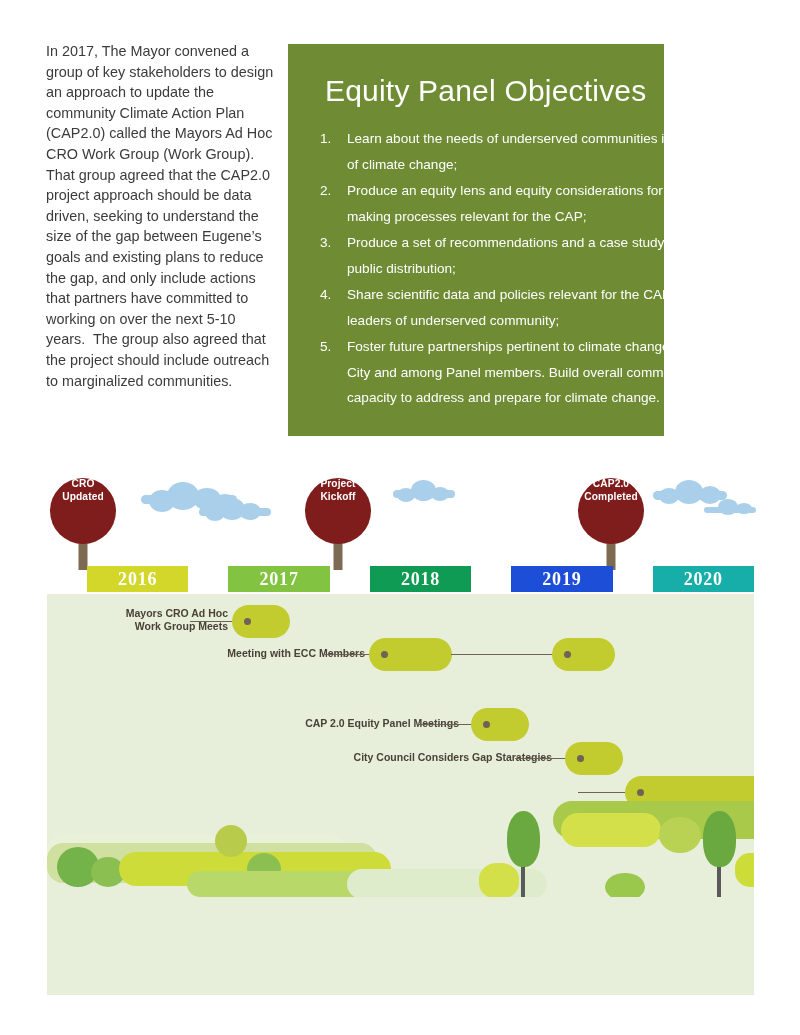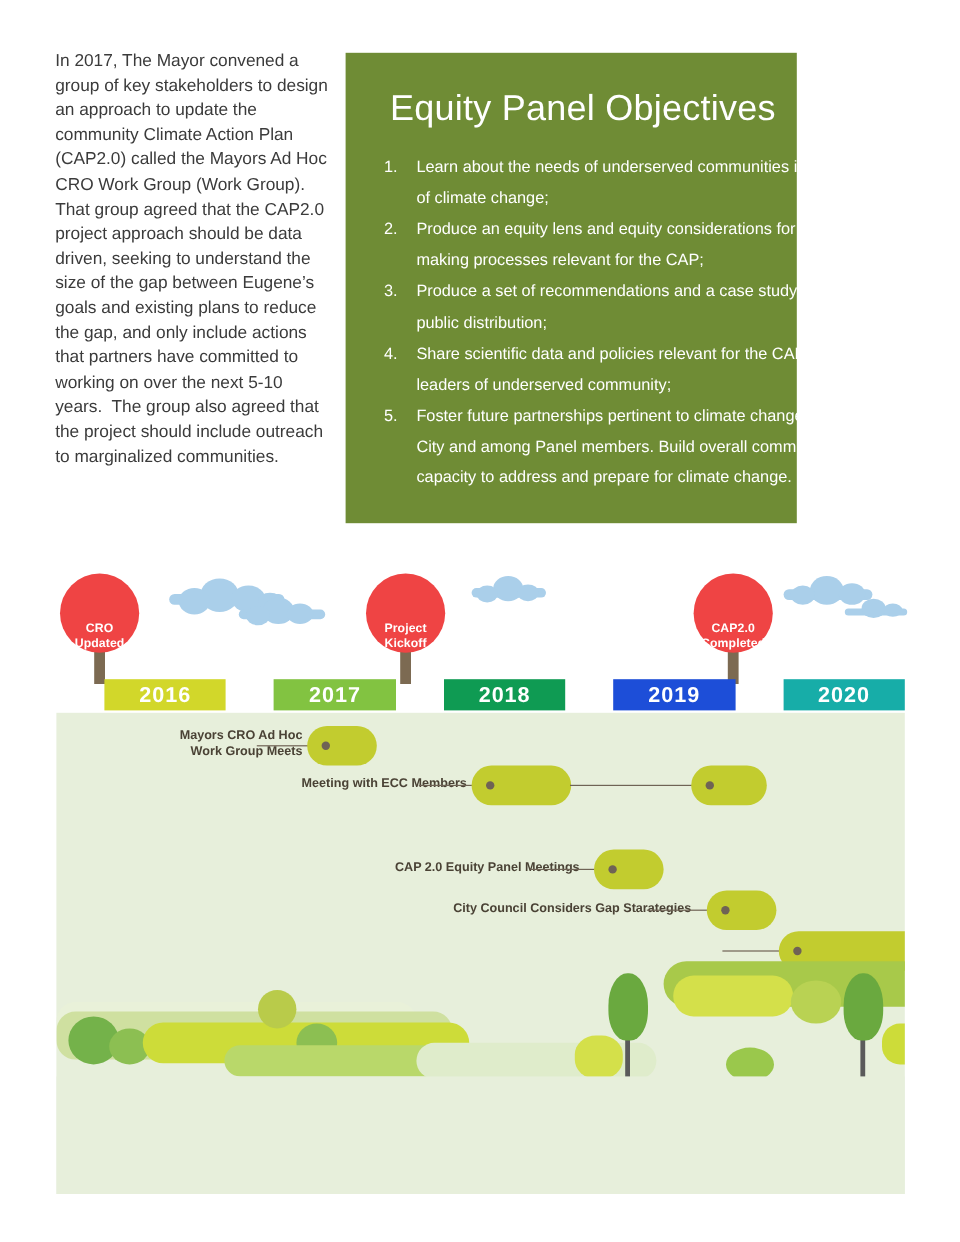--- a/index.html
+++ b/index.html
@@ -52,46 +52,46 @@
   .cloud .base{border-radius:7px;}
 
   
   .tree{position:absolute;}
   .tree .trunk{
     position:absolute;left:50%;transform:translateX(-50%);
     width:9px;background:#7c6a52;
   }
   .tree .crown{
     position:absolute;left:0;top:0;width:66px;height:66px;border-radius:50%;
-    background:#ef4444;
-    display:flex;align-items:flex-end;justify-content:center;text-align:center;
+    background:#7f1d1d;
+    display:flex;align-items:flex-start;justify-content:center;text-align:center;
   }
   .tree .crown span{
     color:#ffffff;font-size:10.2px;line-height:12.6px;font-weight:bold;
     letter-spacing:.1px;display:block;
   }
 
   
   .yearbar{
     position:absolute;left:47px;top:566px;width:707px;height:26px;
     display:flex;
   }
   .yearbar .seg{
     flex:1 1 0;display:flex;align-items:center;justify-content:center;
     color:#ffffff;font-size:18px;font-weight:bold;letter-spacing:.8px;
-    font-family:Liberation Sans, sans-serif;
+    font-family:Liberation Serif, serif;
     margin-left:40px;
   }
 
   
   .gantt{
     position:absolute;left:47px;top:594px;width:707px;height:401px;
     background:#e7efdb;overflow:hidden;
   }
-  .row{position:absolute;left:0;width:707px;height:34px;margin-left:24px;}
+  .row{position:absolute;left:0;width:707px;height:34px;}
   .row .label{
     position:absolute;right:0;top:0;
     font-size:10.5px;line-height:13.4px;font-weight:bold;color:#4a4235;
     text-align:right;white-space:pre-line;
   }
   .leader{
     position:absolute;height:1px;background:#6f6355;
   }
   .bar{
     position:absolute;height:33px;border-radius:17px;background:#c2cc2f;

